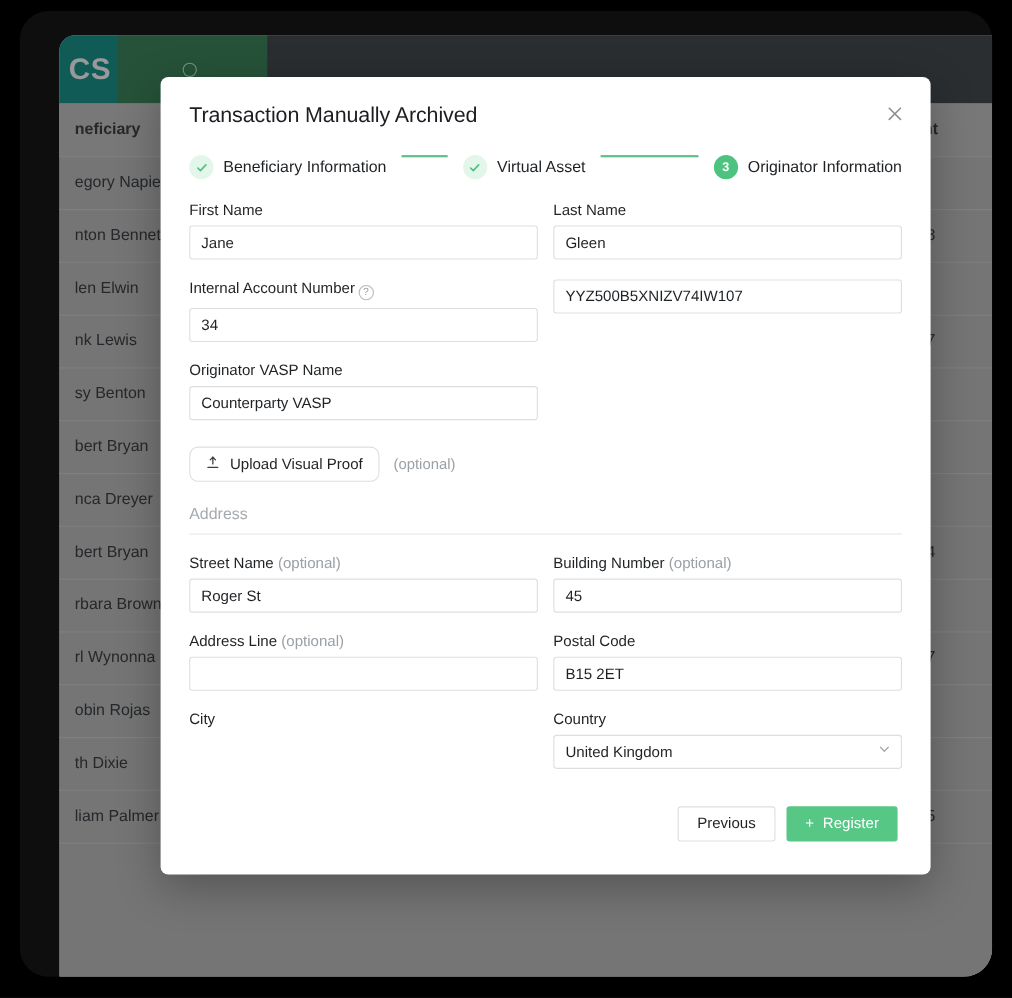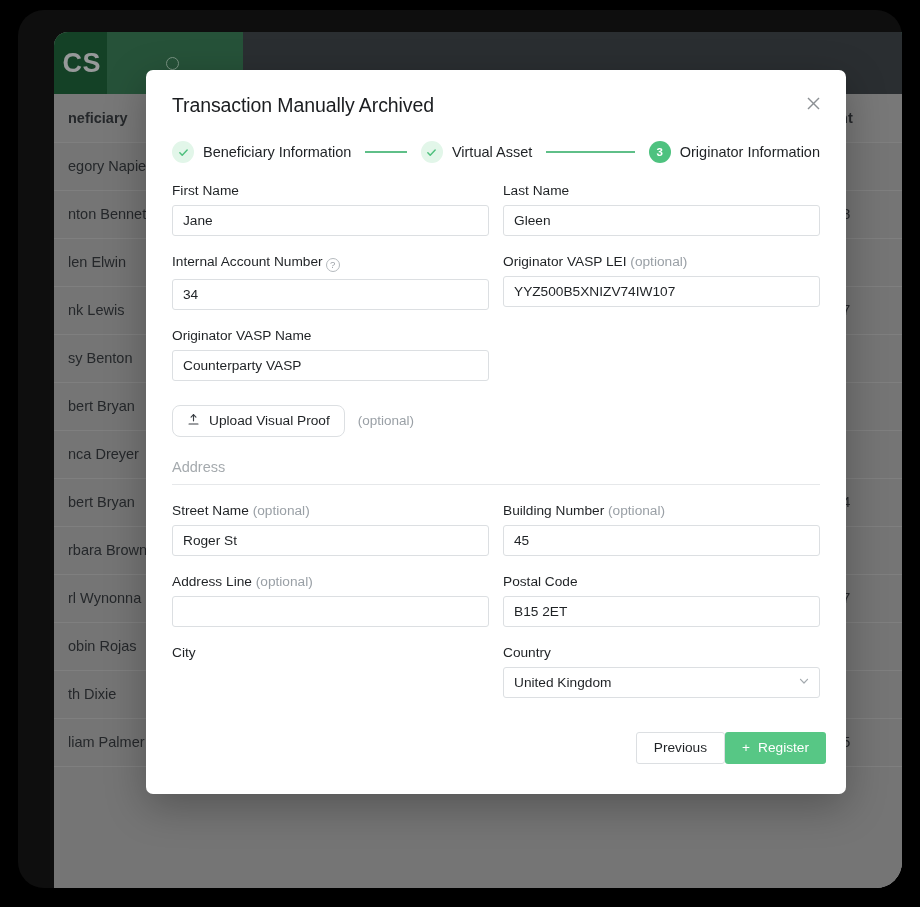--- a/index.html
+++ b/index.html
@@ -31,21 +31,21 @@
     background: #9a9a9a;
     border-top-left-radius: 14px;
     overflow: hidden;
   }
 
   
   .app-header {
     position: absolute;
     left: 0; top: 0;
     width: 848px; height: 62px;
-    background: #14532d;
+    background: #0f766e;
     display: flex;
     align-items: stretch;
   }
   .app-logo {
     width: 53px;
     display: flex; align-items: center; justify-content: flex-end;
     padding-right: 6px;
     color: #c9cccd;
     font-size: 27px;
     font-weight: 700;
@@ -123,21 +123,21 @@
     right: 20px; top: 20px;
     width: 26px; height: 26px;
     display: flex; align-items: center; justify-content: center;
     color: #8c9094;
     cursor: pointer;
   }
 
   
   .stepper {
     display: flex;
-    align-items: center;
+    align-items: flex-start;
     padding: 24px 26px 6px 26px;
   }
   .step { display: flex; align-items: center; gap: 9px; }
   .step-circle {
     width: 22px; height: 22px;
     border-radius: 50%;
     display: flex; align-items: center; justify-content: center;
     flex: 0 0 auto;
   }
   .step-circle.done { background: #e2f6e9; }
@@ -244,22 +244,22 @@
     font-size: 14.5px;
     color: #a5aaae;
     padding-bottom: 9px;
   }
   .section-rule { height: 1px; background: #e6e8ea; }
 
   
   .modal-footer {
     display: flex;
     justify-content: flex-end;
-    gap: 0;
-    padding: 16px 20px 30px 26px;
+    gap: 10px;
+    padding: 16px 30px 30px 26px;
   }
   .btn-secondary {
     height: 32px;
     padding: 0 17px;
     border: 1px solid #dcdfe2;
     border-radius: 3px;
     background: #fff;
     font-size: 13.7px;
     color: #1f2225;
     font-family: "Liberation Sans", sans-serif;
@@ -428,24 +428,20 @@
           </div>
 
           <div class="row">
             <div class="field">
               <label class="label">
                 <span>Internal Account Number</span><span class="help-icon">?</span>
               </label>
               <input class="input" type="text" value="34" style="">
             </div>
             <div class="field">
-              <label class="label">
-                <span>Originator VASP LEI</span>
-                <span class="optional">(optional)</span>
-              </label>
               <input class="input" type="text" value="YYZ500B5XNIZV74IW107" style="">
             </div>
           </div>
 
           <div class="row">
             <div class="field full">
               <label class="label">Originator VASP Name</label>
               <input class="input" type="text" value="Counterparty VASP" style="">
             </div>
           </div>

